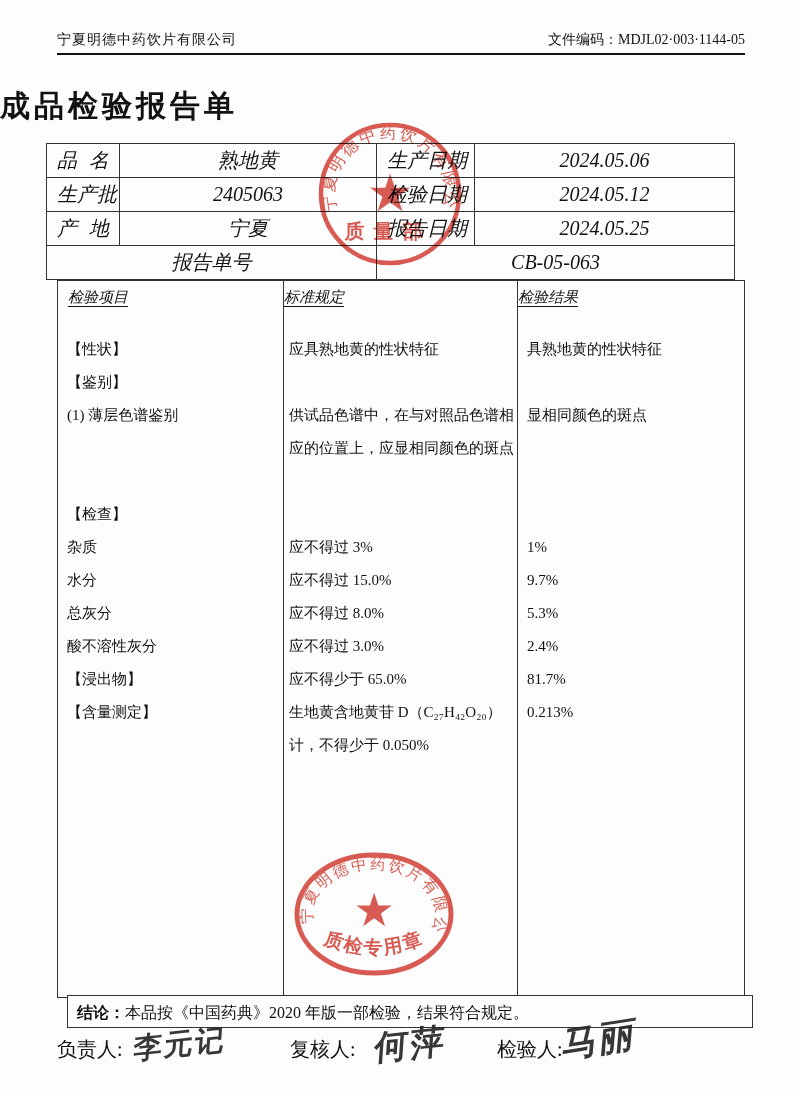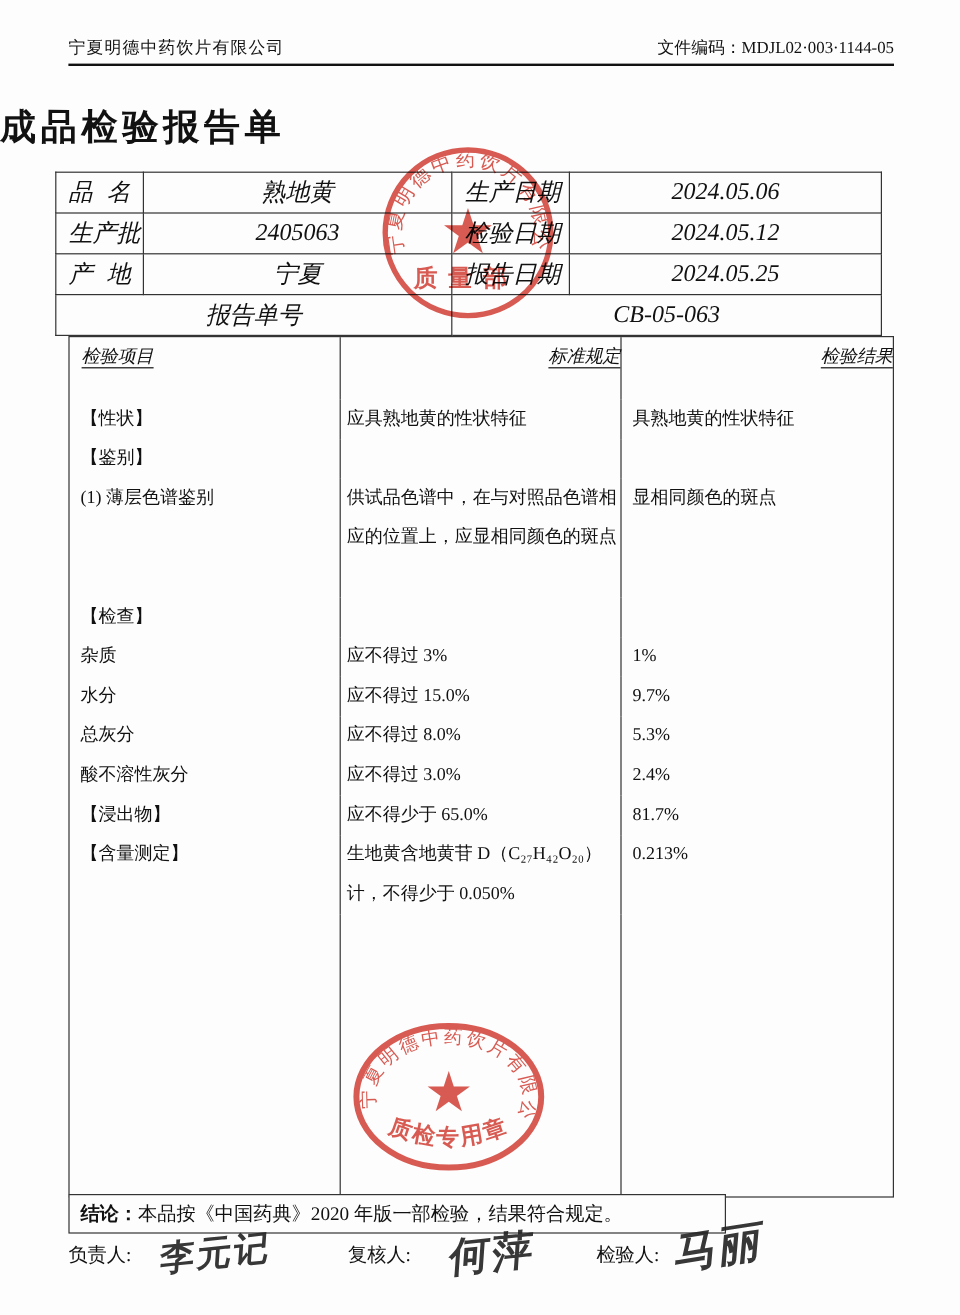--- a/index.html
+++ b/index.html
@@ -22,33 +22,33 @@
              border:1px solid #333;display:flex;flex-direction:column;font-size:15px;}
   .thead{display:flex;height:52px;flex:0 0 auto;font-style:italic;}
   .trow{display:flex;flex:0 0 auto;}
   .trow.filler{flex:1 1 auto;}
   .hcell,.tcell{box-sizing:border-box;}
   .hcell{padding-top:7px;}
   .c0{width:226px;border-right:1px solid #333;}
   .c1{width:234px;border-right:1px solid #333;}
   .c2{width:226px;}
   .hcell.c0{padding-left:10px;}
-  .hcell.c1,.hcell.c2{text-align:right;}
+  .hcell.c1,.hcell.c2{text-align:left;}
   .hcell span{text-decoration:underline;text-underline-offset:4px;}
   .tcell{line-height:33px;min-height:33px;vertical-align:top;}
   .tcell.c0{padding-left:9px;}
   .tcell.c1{padding-left:5px;padding-right:0;}
   .tcell.c2{padding-left:9px;}
   
-  .conclusion{position:absolute;left:57px;top:995px;width:548px;height:33px;
+  .conclusion{position:absolute;left:67px;top:995px;width:686px;height:33px;
               border:1px solid #333;line-height:33px;font-size:16px;padding-left:9px;
               box-sizing:border-box;background:#fdfdfd;}
   .conclusion b{font-weight:bold;}
   
-  .sig-label{position:absolute;font-size:16px;}
+  .sig-label{position:absolute;font-size:20px;}
   .sig{position:absolute;font-size:29px;color:#222;
        transform:rotate(-6deg) skewX(-10deg);transform-origin:left bottom;
        font-weight:bold;letter-spacing:2px;opacity:.9;}
   
   .stamp{position:absolute;mix-blend-mode:multiply;opacity:.88;}
 </style>
 </head>
 <body>
 
 <div class="page">

